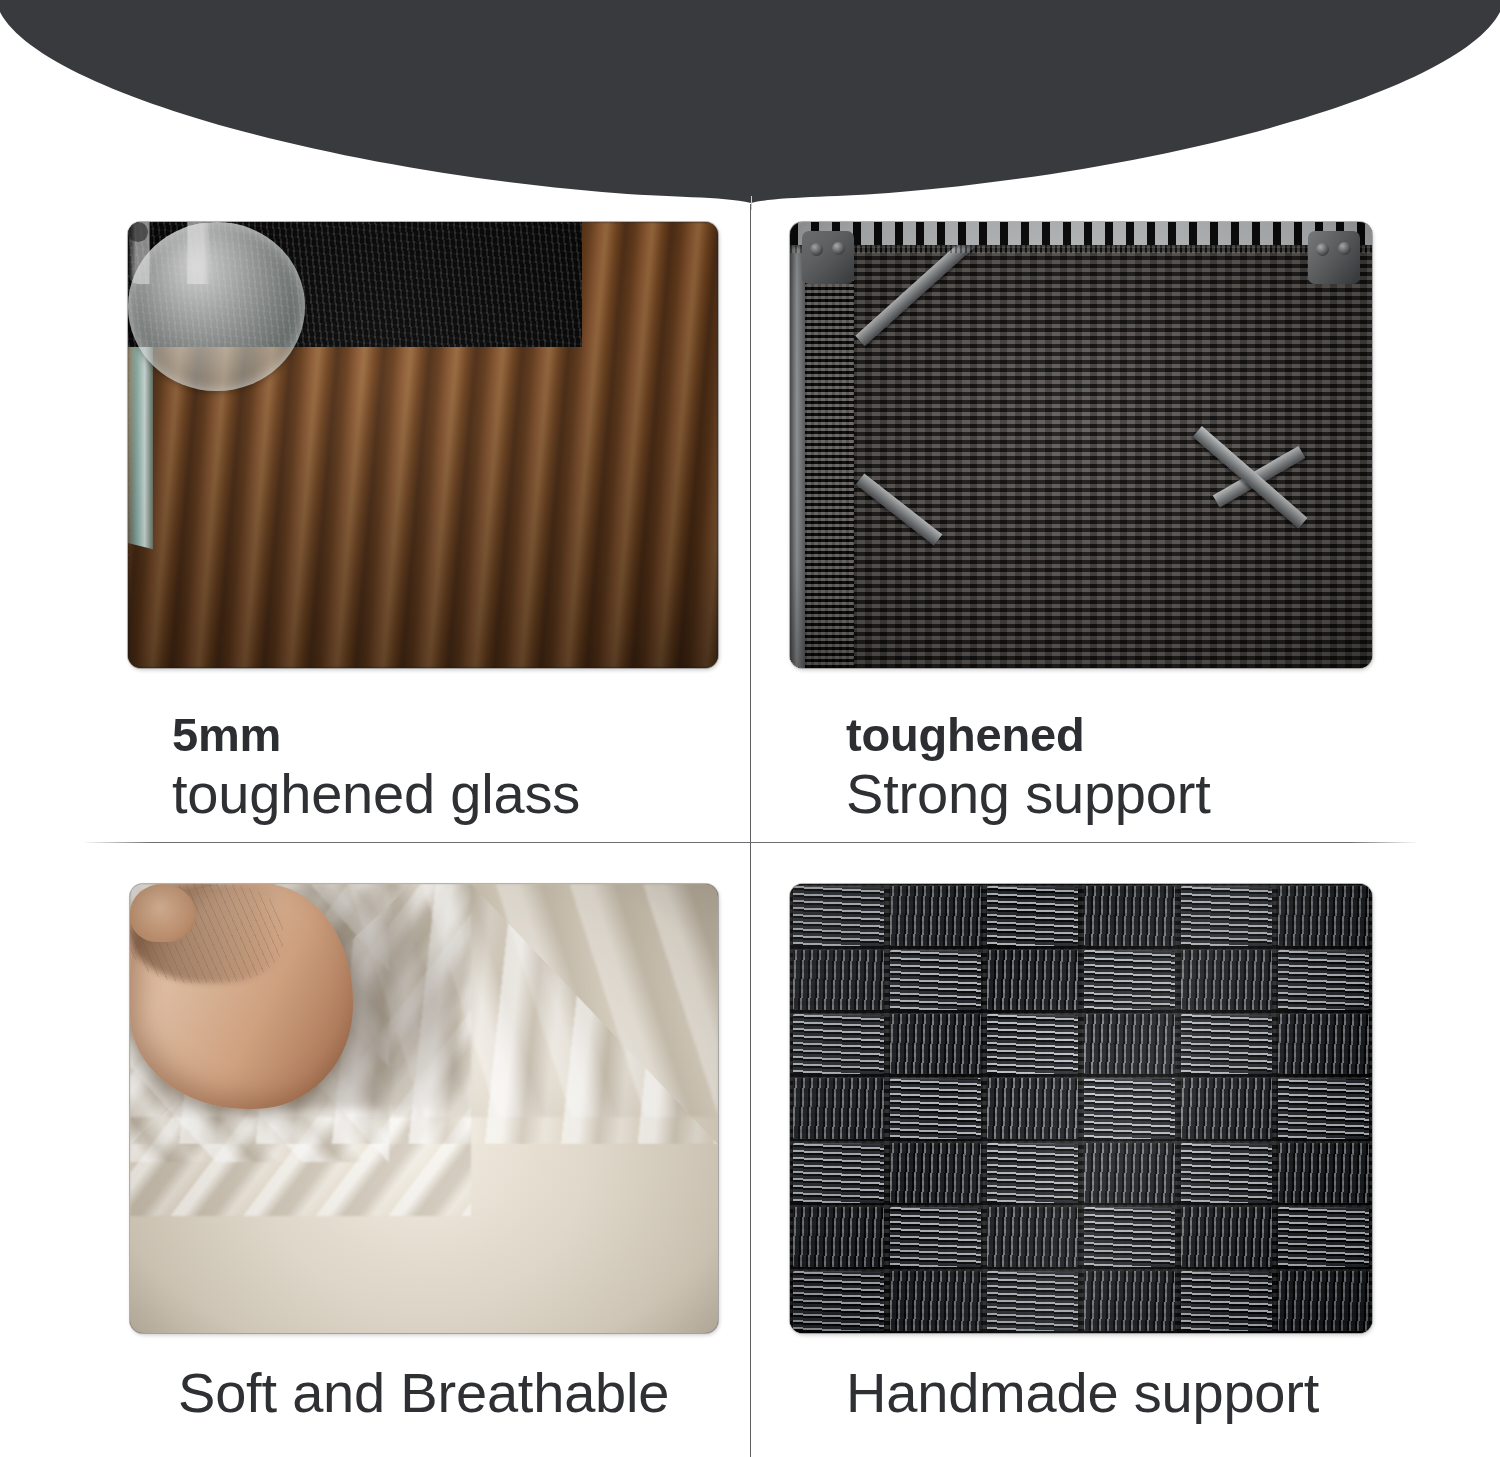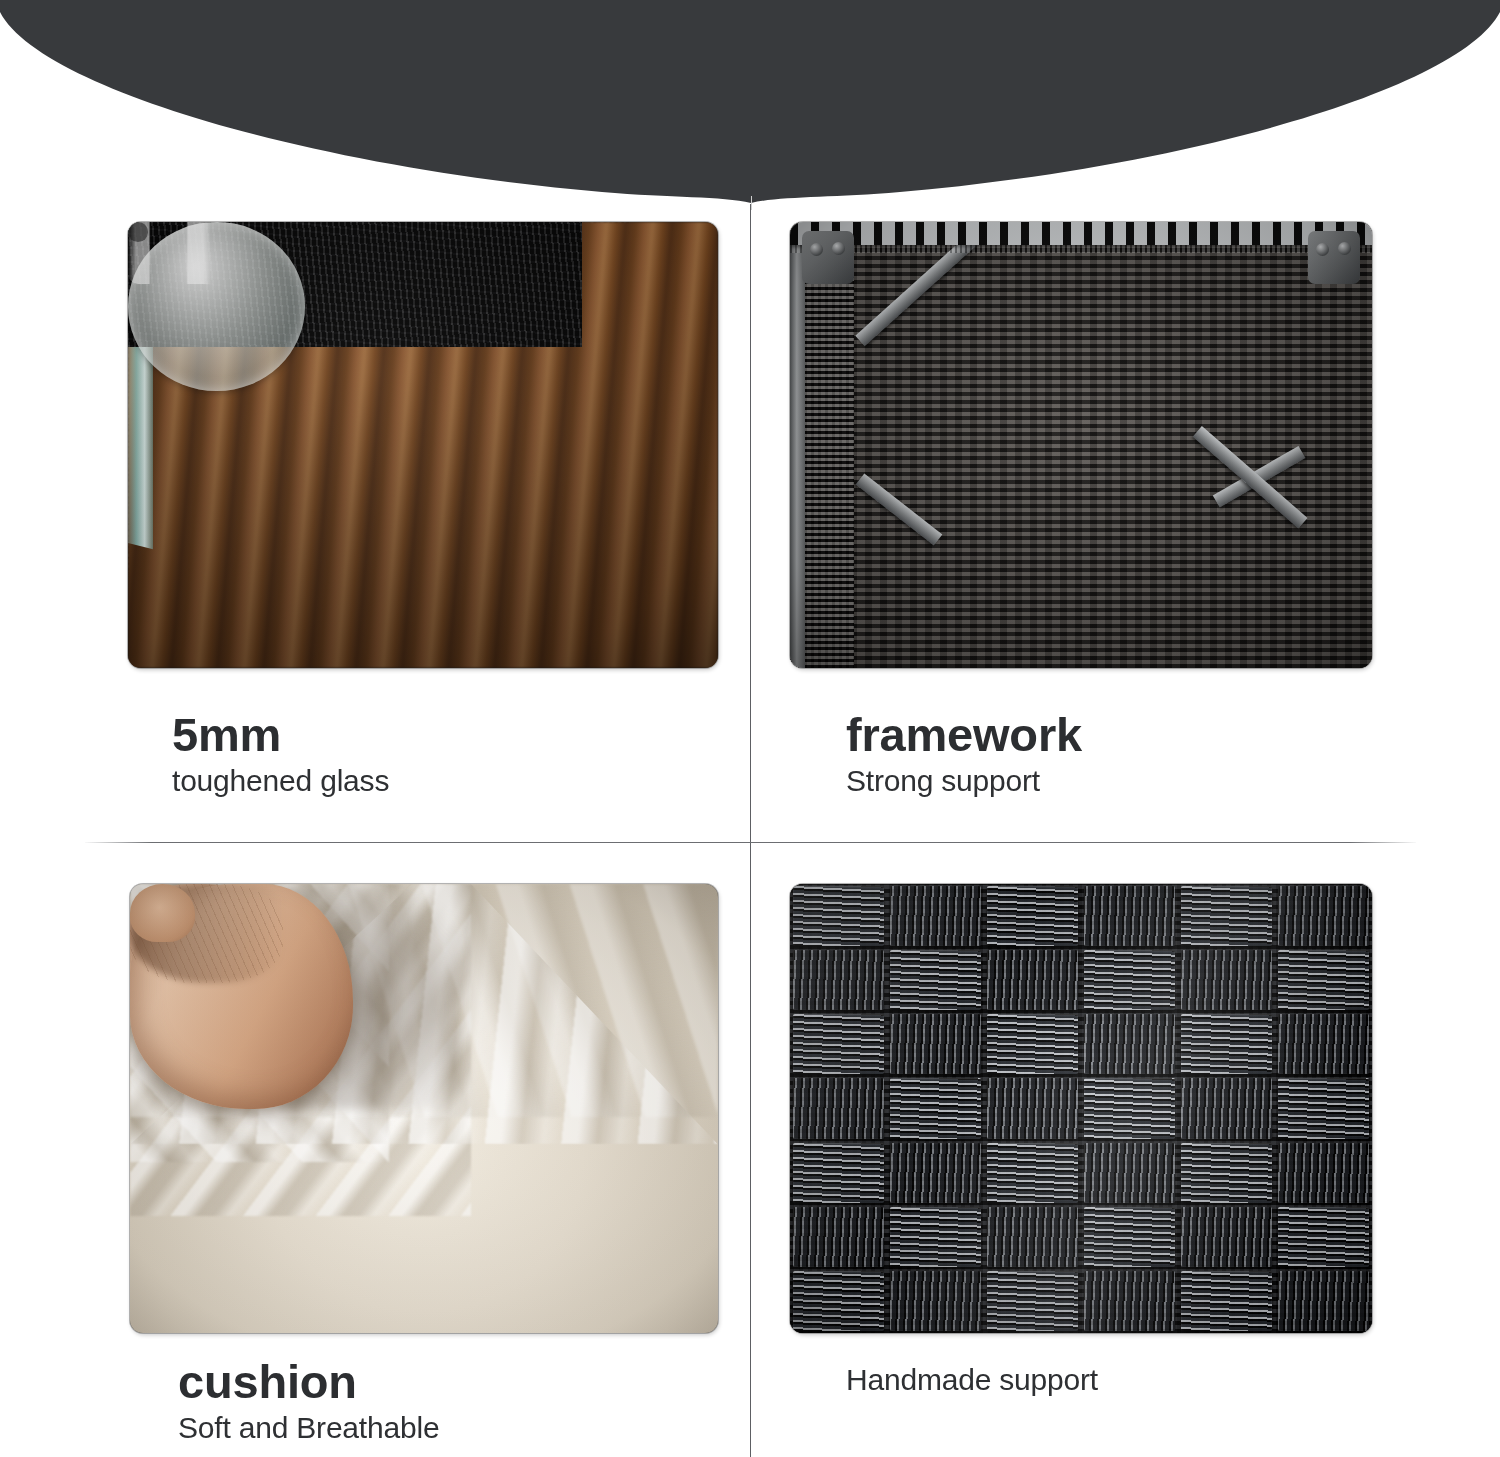--- a/index.html
+++ b/index.html
@@ -110,21 +110,21 @@
   .cap-title {
     font-size: 47px;
     font-weight: 700;
     color: #2c2e31;
     line-height: 1.02;
     letter-spacing: -0.2px;
     white-space: nowrap;
   }
   .cap-sub {
     margin-top: 6px;
-    font-size: 30px;
+    font-size: 56px;
     font-weight: 400;
     color: #2e3033;
     line-height: 1.04;
     letter-spacing: -0.2px;
     white-space: nowrap;
   }
 
   
   .p1-wood {
     left: 74%; right: 0; top: 0; bottom: 0;
@@ -497,42 +497,41 @@
         <div class="p2-bolt" style="left:58%;top:20%"></div>
       </div>
       <div class="p2-corner p2-corner-tr">
         <div class="p2-bolt" style="left:16%;top:22%"></div>
         <div class="p2-bolt" style="left:58%;top:20%"></div>
       </div>
       <div class="layer p2-vig"></div>
     </div>
   </div>
   <div class="caption" id="cap-tr">
-    <div class="cap-title">framework</div>
+    <div class="cap-title">toughened</div>
     <div class="cap-sub">Strong support</div>
   </div>
 
   <div class="panel" id="panel-bl">
     <div class="photo">
       <div class="layer p3-bg"></div>
       <div class="layer p3-folds-tl"></div>
       <div class="layer p3-folds-tr"></div>
       <div class="layer p3-folds-bottom2"></div>
       <div class="layer p3-folds-bottom"></div>
       <div class="layer p3-shadow"></div>
       <div class="layer p3-forearm"></div>
       <div class="layer p3-fist"></div>
       <div class="layer p3-thumbshadow"></div>
       <div class="layer p3-creases"></div>
       <div class="layer p3-knuckle"></div>
       <div class="layer p3-vig"></div>
     </div>
   </div>
   <div class="caption" id="cap-bl">
-    <div class="cap-title">cushion</div>
     <div class="cap-sub">Soft and Breathable</div>
   </div>
 
   <div class="panel" id="panel-br">
     <div class="photo">
       <div class="layer p4-bg"></div>
       <div class="layer p4-cells" id="p4-cells">
           <div class="p4-h" style="left: 0.45%; top: 0.45%; width: 15.7667%; height: 13.3857%;"></div>
           <div class="p4-v" style="left: 17.1167%; top: 0.45%; width: 15.7667%; height: 13.3857%;"></div>
           <div class="p4-h" style="left: 33.7833%; top: 0.45%; width: 15.7667%; height: 13.3857%;"></div>

